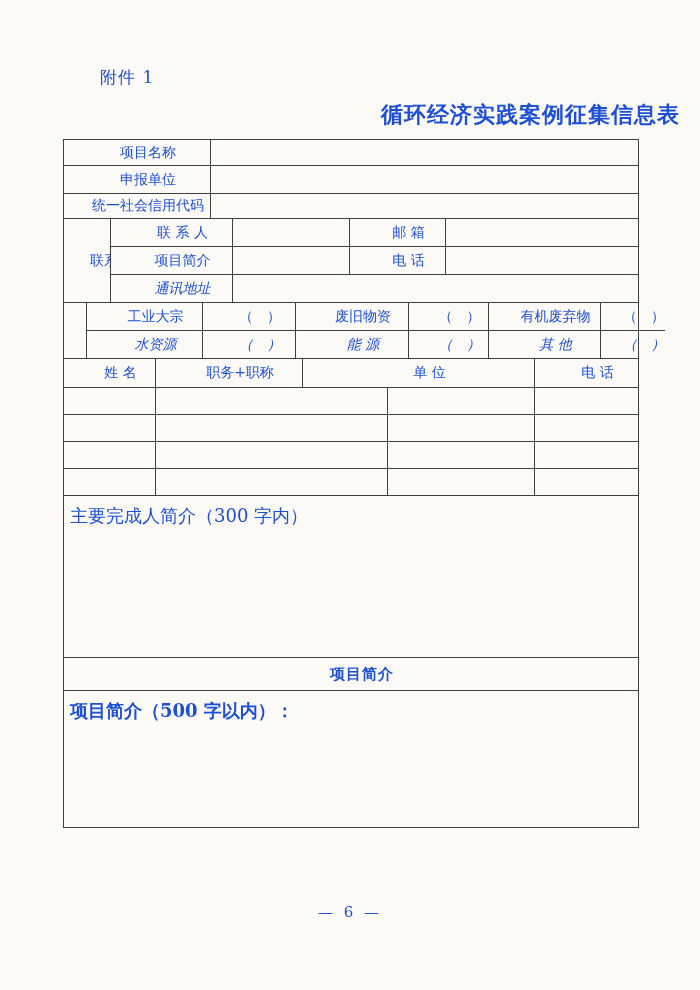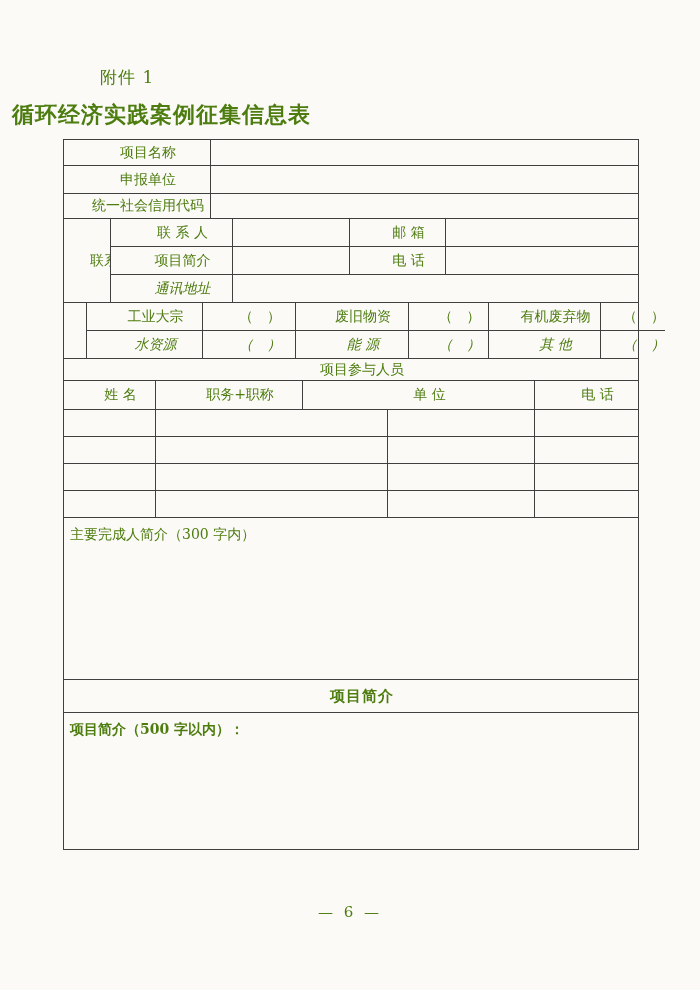--- a/index.html
+++ b/index.html
@@ -3,29 +3,29 @@
 <meta charset="utf-8">
 <style>
   html,body{margin:0;padding:0;}
   body{
     width:700px;height:990px;
     font-family:"DejaVu Serif","Liberation Serif",serif;
     background:#ffffff;
   }
   .page{
     position:relative;width:700px;height:990px;
-    background:#fbfaf7;overflow:hidden;color:#4d7c0f;
+    background:#fbfaf7;overflow:hidden;color:#1d4ed8;
   }
   .attachment{
     position:absolute;left:100px;top:66px;
     font-size:17px;letter-spacing:1px;
   }
   .title{
-    position:absolute;left:12px;top:100px;width:680px;
-    text-align:left;font-size:22px;font-weight:bold;letter-spacing:1px;
+    position:absolute;left:0;top:100px;width:680px;
+    text-align:right;font-size:22px;font-weight:bold;letter-spacing:1px;
   }
   .tbl{
     position:absolute;left:63px;top:139px;width:574px;
     border:1px solid #3f3f3f;background:transparent;
     font-size:14px;
   }
   .r{display:flex;box-sizing:border-box;border-bottom:1px solid #3f3f3f;}
   .r.last{border-bottom:none;}
   .c{
     box-sizing:border-box;border-right:1px solid #3f3f3f;
@@ -37,21 +37,21 @@
   .stack{flex:1;display:flex;flex-direction:column;box-sizing:border-box;}
   .srow{display:flex;flex:1;box-sizing:border-box;border-bottom:1px solid #3f3f3f;}
   .srow:last-child{border-bottom:none;font-style:italic;}
   .vlab{display:flex;align-items:center;justify-content:center;}
   .vlab-inner{
     width:16px;word-break:break-all;line-height:27px;
     text-align:center;font-size:14px;
   }
   .bigcell{
     box-sizing:border-box;display:block;
-    padding:8px 6px;font-size:14px;text-align:left;
+    padding:8px 6px;font-size:18px;text-align:left;
   }
   .sect-title{font-size:14px;}
   .intro-header{font-weight:bold;font-size:15px;letter-spacing:1px;}
   .intro-label{font-weight:bold;}
   .pagenum{
     position:absolute;left:0;top:903px;width:700px;
     text-align:center;font-size:15px;letter-spacing:3px;
   }
 </style>
 </head>
@@ -119,23 +119,20 @@
           <div class="c" style="width:94px">水资源</div>
           <div class="c" style="width:71px">（　）</div>
           <div class="c" style="width:91px">能 源</div>
           <div class="c" style="width:58px">（　）</div>
           <div class="c" style="width:90px">其 他</div>
           <div class="c fill end">（　）</div>
         </div>
       </div>
     </div>
 
-    <div class="r" style="height:22px">
-      <div class="c fill end sect-title">项目参与人员</div>
-    </div>
 
     <div class="r" style="height:29px">
       <div class="c" style="width:70px">姓 名</div>
       <div class="c" style="width:125px">职务+职称</div>
       <div class="c" style="width:210px">单 位</div>
       <div class="c fill end">电 话</div>
     </div>
 
     <div class="r" style="height:27px">
       <div class="c" style="width:70px"></div>

